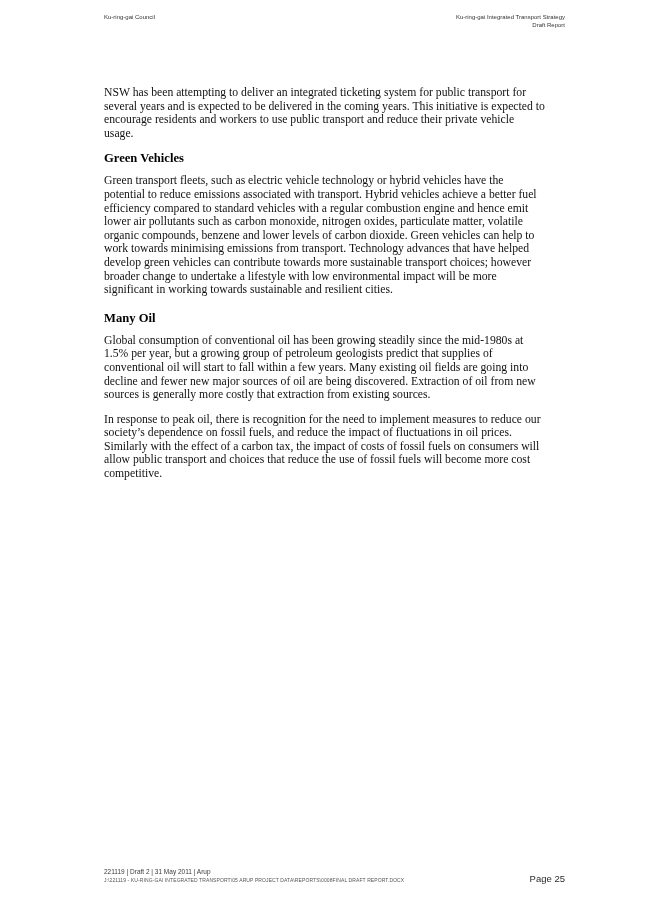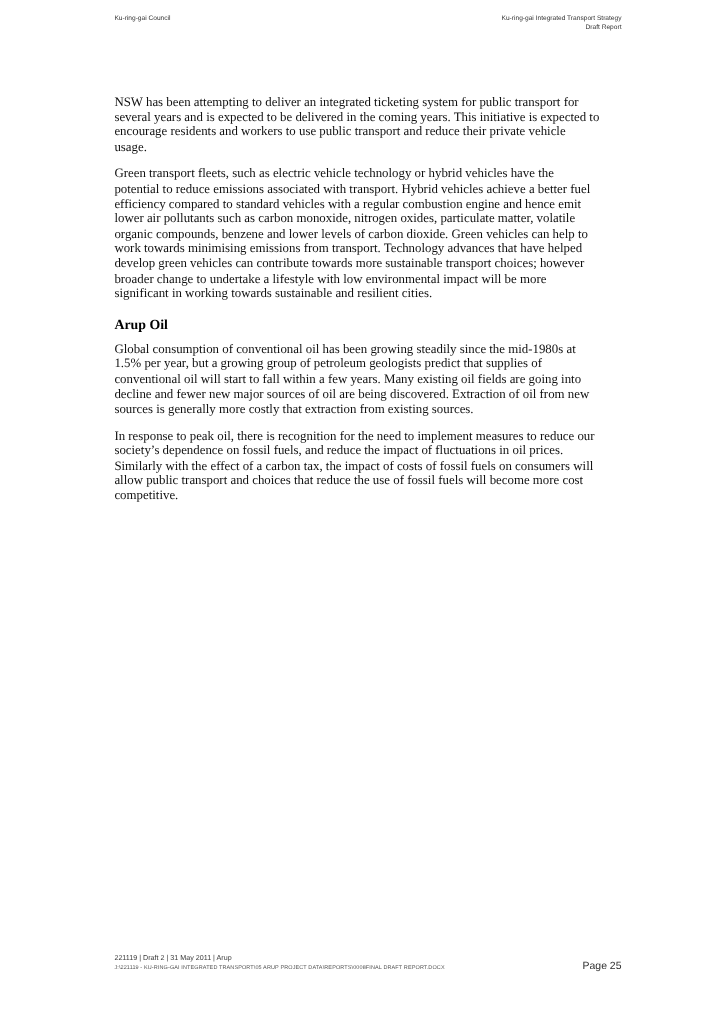--- a/index.html
+++ b/index.html
@@ -95,23 +95,24 @@
     <span class="header-left">Ku-ring-gai Council</span>
     <span class="header-right">
       <span>Ku-ring-gai Integrated Transport Strategy</span><br>
       <span>Draft Report</span>
     </span>
   </div>
 
   <div class="main">
     <p>NSW has been attempting to deliver an integrated ticketing system for public transport for several years and is expected to be delivered in the coming years. This initiative is expected to encourage residents and workers to use public transport and reduce their private vehicle usage.</p>
 
+    <h2 class="first">Green Vehicles</h2>
     <p>Green transport fleets, such as electric vehicle technology or hybrid vehicles have the potential to reduce emissions associated with transport. Hybrid vehicles achieve a better fuel efficiency compared to standard vehicles with a regular combustion engine and hence emit lower air pollutants such as carbon monoxide, nitrogen oxides, particulate matter, volatile organic compounds, benzene and lower levels of carbon dioxide. Green vehicles can help to work towards minimising emissions from transport. Technology advances that have helped develop green vehicles can contribute towards more sustainable transport choices; however broader change to undertake a lifestyle with low environmental impact will be more significant in working towards sustainable and resilient cities.</p>
 
-    <h2>Arup Oil</h2>
+    <h2>Many Oil</h2>
     <p>Global consumption of conventional oil has been growing steadily since the mid-1980s at 1.5% per year, but a growing group of petroleum geologists predict that supplies of conventional oil will start to fall within a few years. Many existing oil fields are going into decline and fewer new major sources of oil are being discovered. Extraction of oil from new sources is generally more costly that extraction from existing sources.</p>
     <p>In response to peak oil, there is recognition for the need to implement measures to reduce our society’s dependence on fossil fuels, and reduce the impact of fluctuations in oil prices. Similarly with the effect of a carbon tax, the impact of costs of fossil fuels on consumers will allow public transport and choices that reduce the use of fossil fuels will become more cost competitive.</p>
   </div>
 
   <div class="footer">
     <div class="footer-meta">221119 | Draft 2 | 31 May 2011 | Arup</div>
     <div class="footer-path">J:\221119 - KU-RING-GAI INTEGRATED TRANSPORT\05 ARUP PROJECT DATA\REPORTS\0008FINAL DRAFT REPORT.DOCX</div>
     <div class="footer-page">Page 25</div>
   </div>
 

